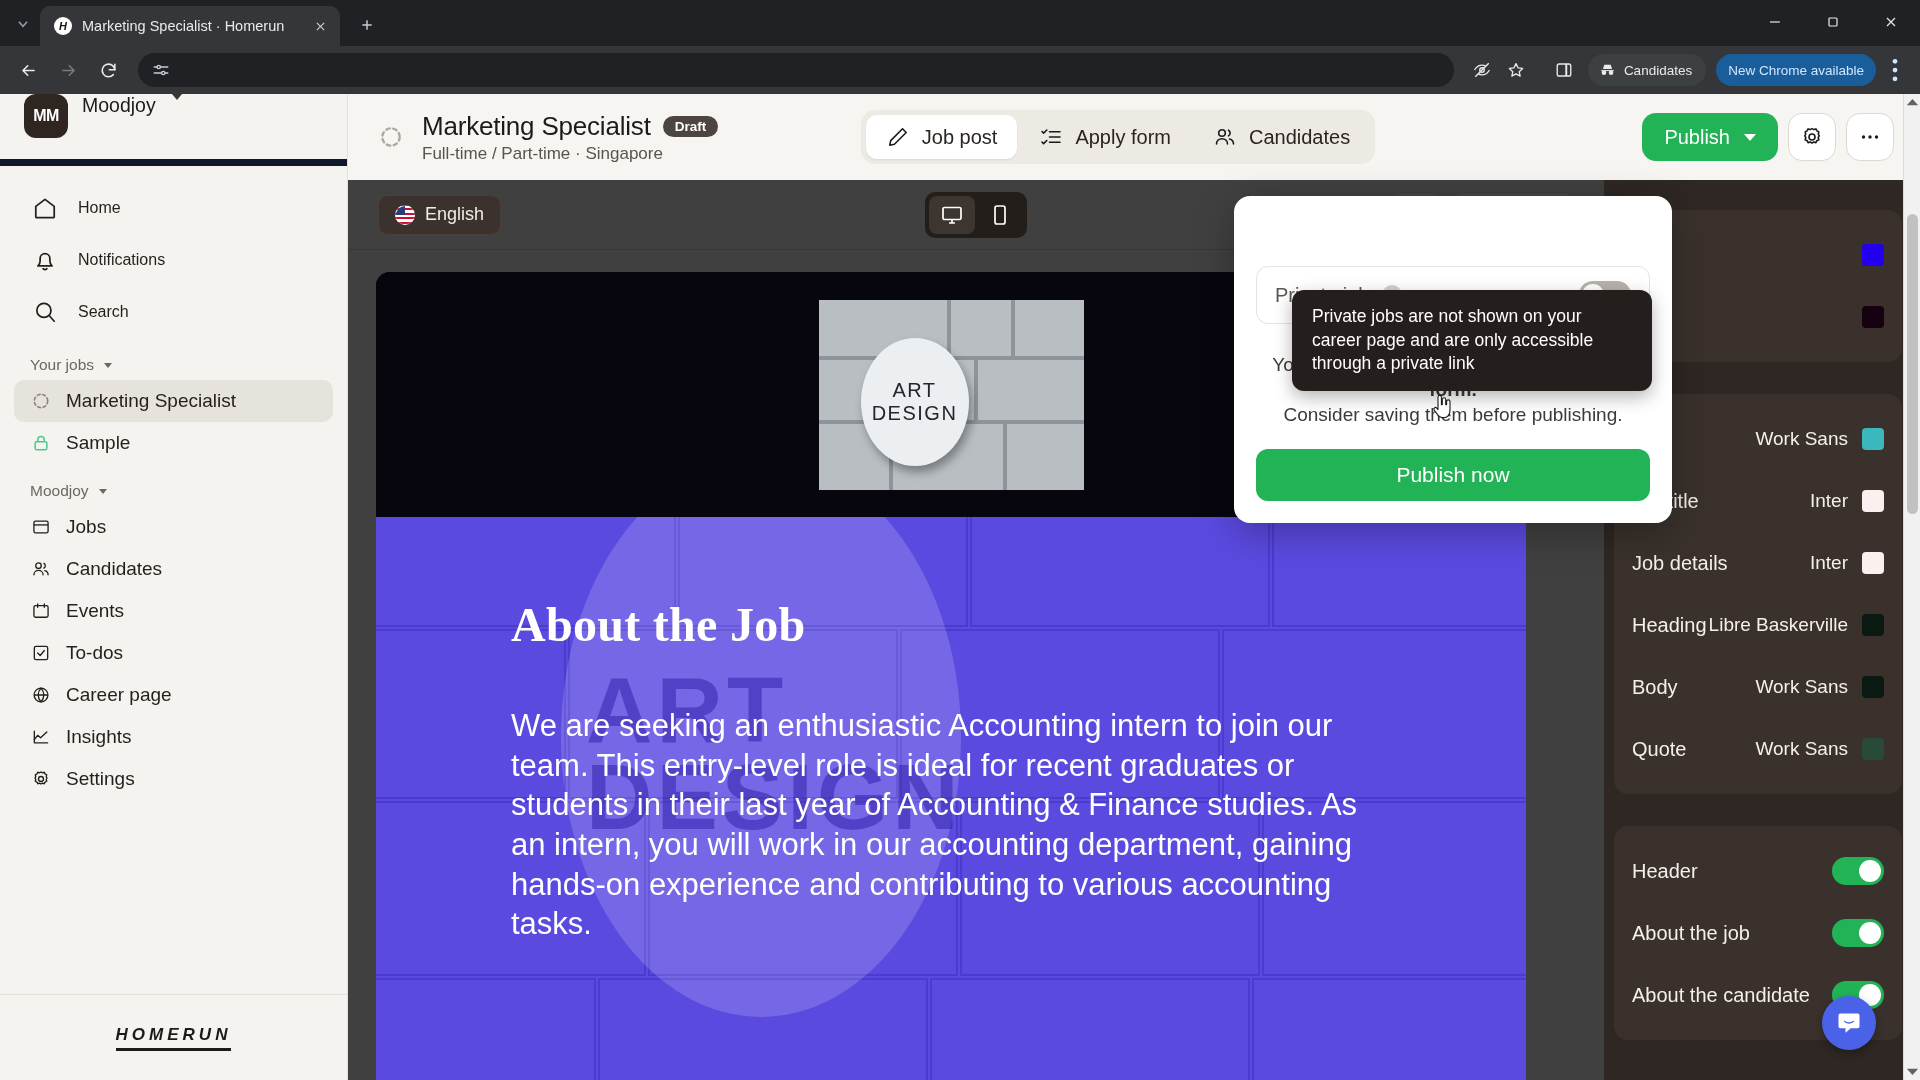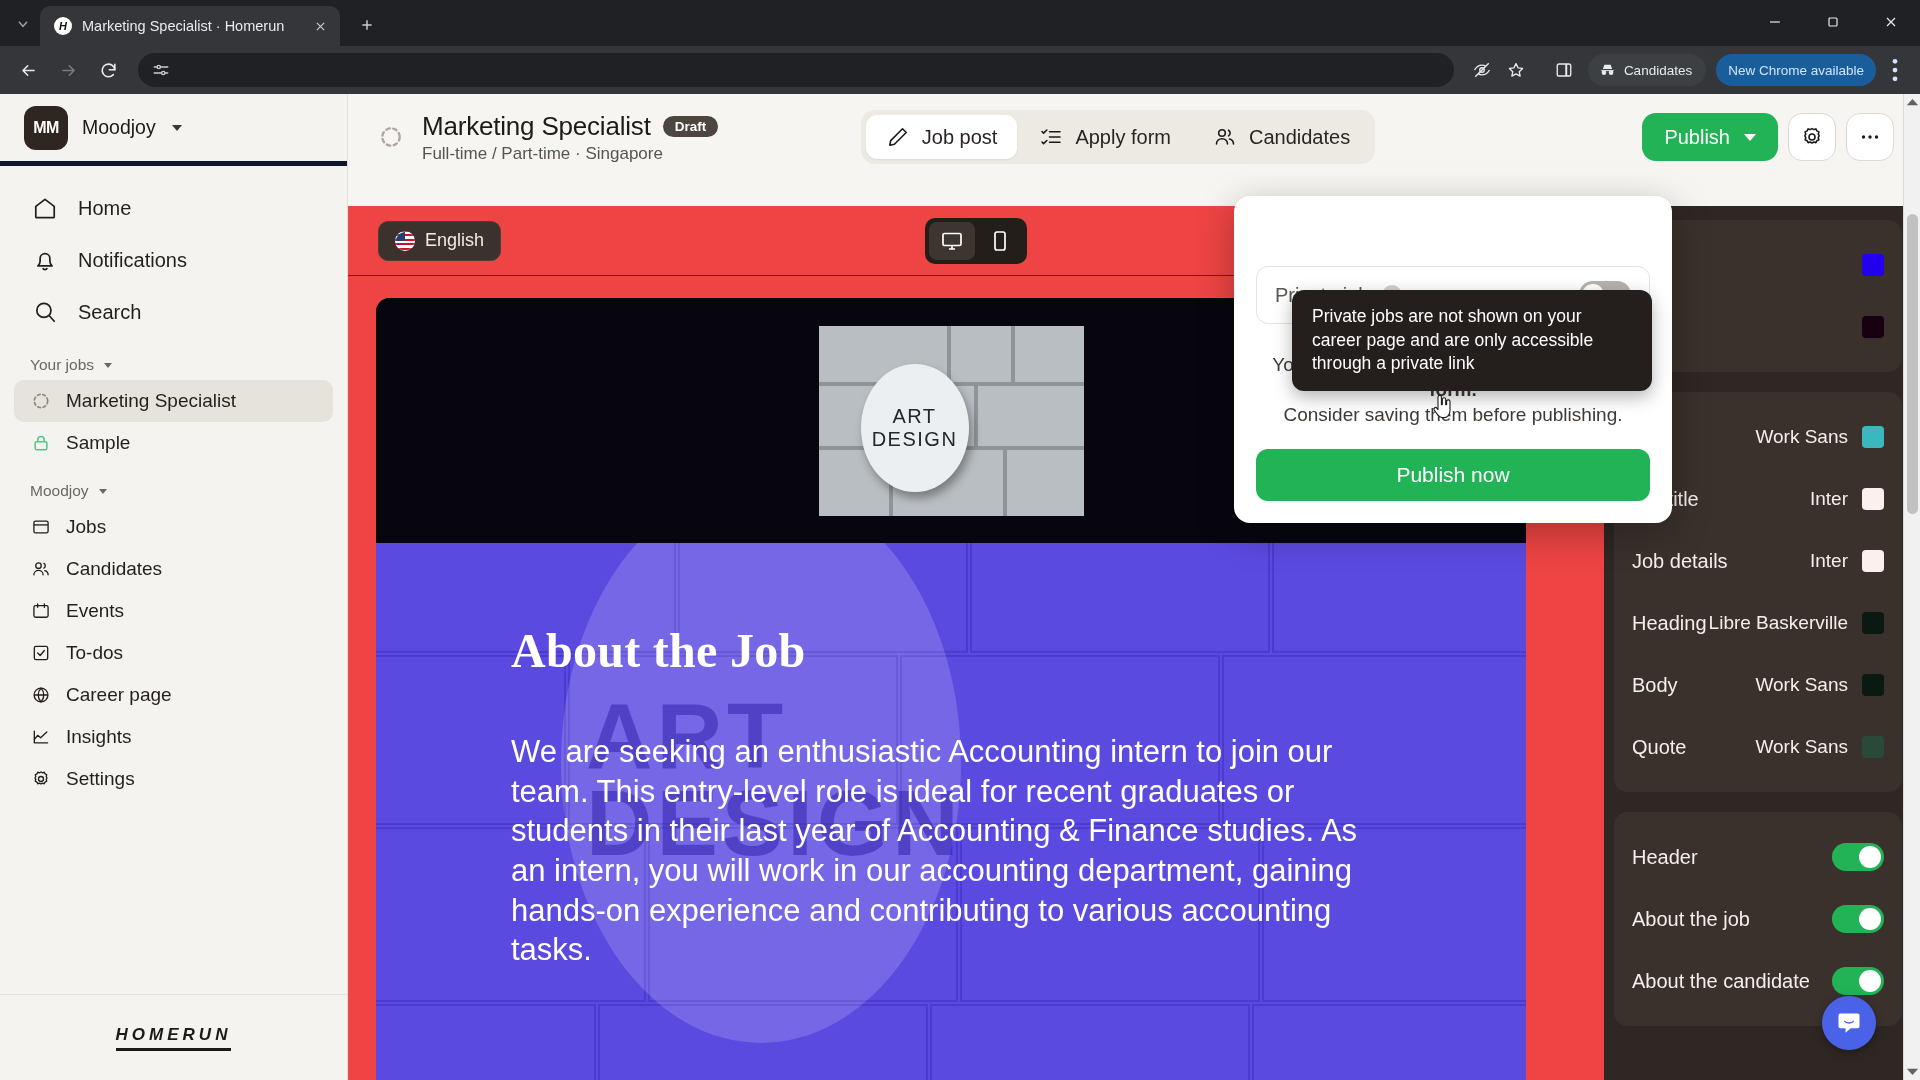--- a/index.html
+++ b/index.html
@@ -71,39 +71,39 @@
 
   
   .page { position:absolute; left:0; top:94px; width:1920px; height:986px; background:#f6f5f2; display:flex; }
 
   
   .sidebar {
     width:348px; height:986px; background:#f5f3ef; flex-shrink:0;
     border-right:1px solid #e3e0da; display:flex; flex-direction:column;
   }
   .org {
-    height:72px; display:flex; align-items:center; gap:14px; padding:0 24px;
-    border-bottom:5px solid #0f172a; cursor:pointer;
+    height:72px; display:flex; gap:14px; padding:0 24px;
+    border-bottom:7px solid #0f172a; cursor:pointer;
   }
   .org-avatar {
     width:44px; height:44px; border-radius:12px; background:#2f2622; color:#fff;
     display:flex; align-items:center; justify-content:center;
     font-size:16px; font-weight:700; letter-spacing:-.5px;
   }
   .org-name { font-size:19.5px; color:#1d1b19; font-weight:400; }
   .caret { width:0; height:0; border-left:5px solid transparent; border-right:5px solid transparent; border-top:6px solid #3d3733; margin-left:2px; }
 
   .nav-section { padding:16px 14px 0 14px; }
   .nav-item {
     height:52px; display:flex; align-items:center; gap:18px; padding:0 16px;
     border-radius:10px; cursor:pointer; color:#241f1c;
   }
   .nav-item .ico { width:30px; height:30px; display:flex; align-items:center; justify-content:center; flex-shrink:0; }
   .nav-item .ico svg { width:26px; height:26px; }
-  .nav-item .lbl { font-size:20px; }
+  .nav-item .lbl { font-size:16px; }
 
   .create-dot {
     width:28px; height:28px; border-radius:50%; background:#2f2622;
     display:flex; align-items:center; justify-content:center; color:#fff;
   }
   .create-dot svg { width:15px; height:15px; }
 
   .group-head {
     display:flex; align-items:center; gap:8px; padding:18px 30px 6px 30px;
     font-size:15.5px; color:#6d6760; cursor:pointer;
@@ -160,21 +160,21 @@
     font-size:20px; font-family:inherit;
   }
   .publish-btn .caret { border-top-color:#fff; border-left-width:6px; border-right-width:6px; border-top-width:7px; }
   .sq-btn {
     width:48px; height:48px; border:1px solid #ddd9d2; background:#fff; border-radius:14px;
     display:flex; align-items:center; justify-content:center; cursor:pointer;
   }
   .sq-btn svg { width:24px; height:24px; }
 
   
-  .editor { flex:1; background:#ef4444; position:relative; display:flex; min-height:0;margin-top:26px; }
+  .editor { flex:1; background:#404040; position:relative; display:flex; min-height:0; }
   .canvas { flex:1; min-width:0; display:flex; flex-direction:column; }
   .canvas-bar {
     height:70px; display:flex; align-items:center; padding:0 30px;
     border-bottom:1px solid #3d3530; position:relative;
   }
   .lang-pill {
     height:40px; background:#3b322d; border:1px solid #4a403a; border-radius:10px;
     display:flex; align-items:center; gap:10px; padding:0 16px; cursor:pointer;
   }
   .lang-pill .flag {
@@ -241,22 +241,22 @@
   }
   .body-inner { position:relative; padding:0 140px 0 135px; }
   .about-title {
     font-family:"Liberation Serif", serif; font-size:48px; color:#fff;
     margin-bottom:54px; letter-spacing:.3px;
   }
   .about-body { font-size:31px; line-height:1.28; color:#fff; }
 
   
   .right-panel {
-    width:316px; flex-shrink:0; background:#2e2723; padding:14px 18px 0 10px;
-    display:flex; flex-direction:column; gap:20px; overflow:hidden; position:relative;
+    width:316px; flex-shrink:0; background:#2e2723; padding:30px 18px 0 10px;
+    display:flex; flex-direction:column; gap:32px; overflow:hidden; position:relative;
   }
   .card { background:#3a312c; border-radius:14px; padding:14px 18px; }
   .card-row {
     height:62px; display:flex; align-items:center; justify-content:space-between; cursor:pointer;
   }
   .card-row .rl { color:#f3efec; font-size:20px; }
   .card-row .rr { display:flex; align-items:center; gap:14px; }
   .card-row .rv { color:#f3efec; font-size:19px; }
   .swatch { width:22px; height:22px; border-radius:4px; flex-shrink:0; }
   .toggle {

